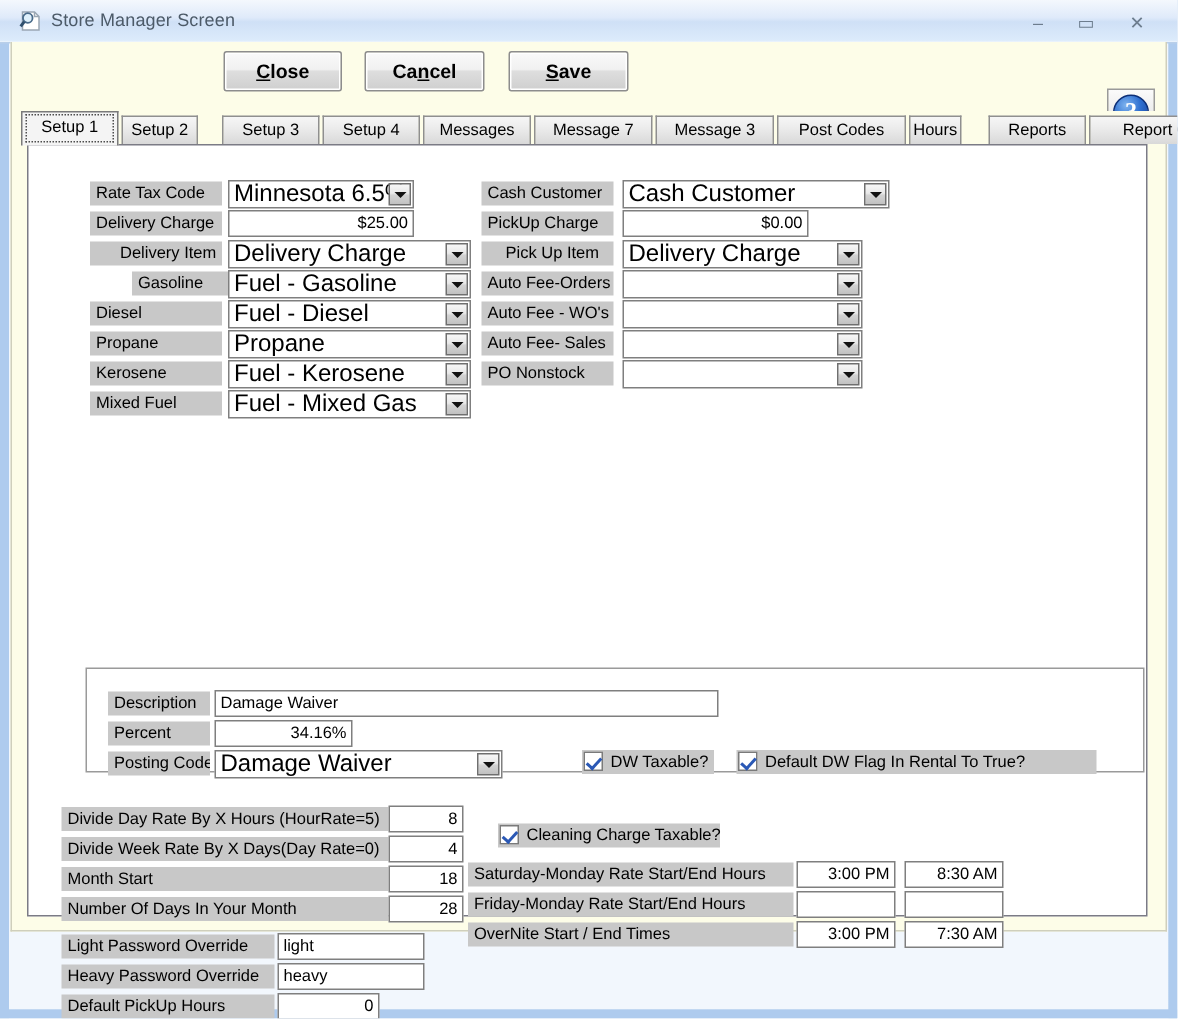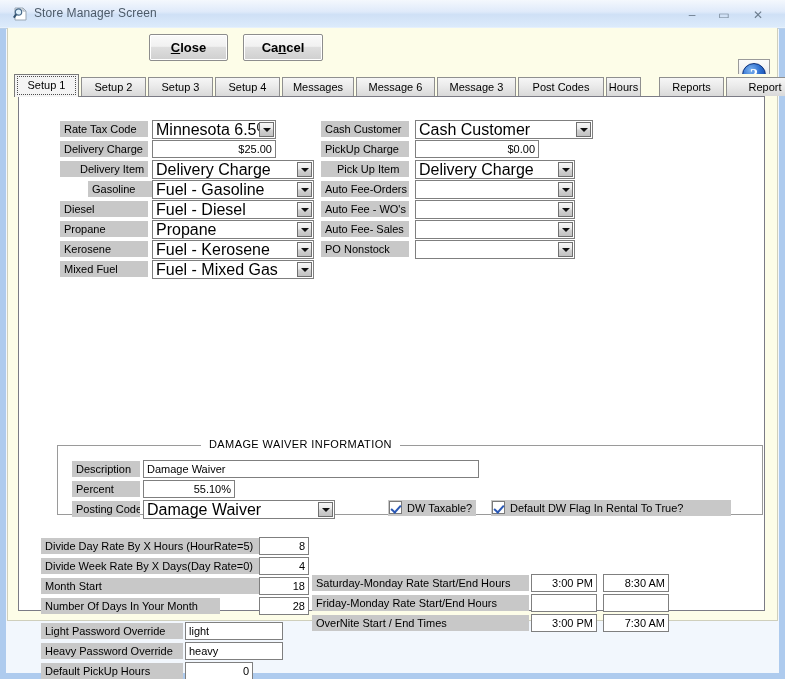--- a/index.html
+++ b/index.html
@@ -318,36 +318,37 @@
     </span>
     <span class="title-text">Store Manager Screen</span>
     <span class="win-btn btn-min">–</span>
     <span class="win-btn btn-max">▭</span>
     <span class="win-btn btn-close">✕</span>
   </div>
 
   <div class="cmdbar">
     <div class="cmd-btn btn-close-x"><u>C</u><span>lose</span></div>
     <div class="cmd-btn btn-cancel"><span>Ca</span><u>n</u><span>cel</span></div>
+    <div class="cmd-btn btn-save"><u>S</u><span>ave</span></div>
     <div class="help-btn">
       <span class="help-circle">
         <span class="help-q">?</span>
       </span>
     </div>
   </div>
 
   <div class="tabstrip" id="tabstrip">
       <div class="tab active" style="left:6px; width:65px;">
         <div class="tab-inner">Setup 1</div>
       </div>
-      <div class="tab" style="left:73px; width:65px;">Setup 2</div>
+      <div class="tab" style="left:73px; width:51px;">Setup 2</div>
       <div class="tab" style="left:140px; width:65px;">Setup 3</div>
       <div class="tab" style="left:207px; width:65px;">Setup 4</div>
       <div class="tab" style="left:274px; width:72px;">Messages</div>
-      <div class="tab" style="left:348px; width:79px;">Message 6</div>
+      <div class="tab" style="left:348px; width:79px;">Message 7</div>
       <div class="tab" style="left:429px; width:79px;">Message 3</div>
       <div class="tab" style="left:510px; width:86px;">Post Codes</div>
       <div class="tab" style="left:598px; width:35px;">Hours</div>
       <div class="tab" style="left:651px; width:65px;">Reports</div>
       <div class="tab" style="left:718px; width:142px;">Report Order Terms</div>
     </div>
 
   <div class="panel-outer"></div>
   <div class="panel" id="panel">
 
@@ -419,27 +420,26 @@
           <span class="combo-arrow"></span>
         </div>
         <div class="lbl" style="left:302px; top:144px; width:88px;">PO Nonstock</div>
         <div class="combo" style="left:396px; top:143px; width:160px;">
           <span class="combo-text"></span>
           <span class="combo-arrow"></span>
         </div>
       </div>
 
     <div class="groupbox"></div>
-    <div class="group-caption">DAMAGE WAIVER INFORMATION</div>
 
     <div class="lbl" style="left:53px; top:364px; width:68px;">Description</div>
     <div class="fld" style="left:124px; top:363px; width:336px;">Damage Waiver</div>
 
     <div class="lbl" style="left:53px; top:384px; width:68px;">Percent</div>
-    <div class="fld right" style="left:124px; top:383px; width:92px;">55.10%</div>
+    <div class="fld right" style="left:124px; top:383px; width:92px;">34.16%</div>
 
     <div class="lbl" style="left:53px; top:404px; width:68px;">Posting Code</div>
     <div class="combo" style="left:124px; top:403px; width:192px;">
       <span class="combo-text">Damage Waiver</span>
       <span class="combo-arrow"></span>
     </div>
 
     <div class="cbx-row" style="left:369px; top:403px; width:88px;">
       <span class="cbx-box checked"></span>
       <span>DW Taxable?</span>
@@ -449,32 +449,36 @@
       <span>Default DW Flag In Rental To True?</span>
     </div>
 
     <div id="rates">
         <div class="lbl" style="left:22px; top:441px; width:218px;">Divide Day Rate By X Hours (HourRate=5)</div>
         <div class="fld right" style="left:240px; top:440px; width:50px;">8</div>
         <div class="lbl" style="left:22px; top:461px; width:218px;">Divide Week Rate By X Days(Day Rate=0)</div>
         <div class="fld right" style="left:240px; top:460px; width:50px;">4</div>
         <div class="lbl" style="left:22px; top:481px; width:218px;">Month Start</div>
         <div class="fld right" style="left:240px; top:480px; width:50px;">18</div>
-        <div class="lbl" style="left:22px; top:501px; width:179px;">Number Of Days In Your Month</div>
+        <div class="lbl" style="left:22px; top:501px; width:218px;">Number Of Days In Your Month</div>
         <div class="fld right" style="left:240px; top:500px; width:50px;padding-left:20px;">28</div>
       </div>
     <div id="passwords">
         <div class="lbl" style="left:22px; top:526px; width:142px;">Light Password Override</div>
         <div class="fld" style="left:166px; top:525px; width:98px;">light</div>
         <div class="lbl" style="left:22px; top:546px; width:142px;">Heavy Password Override</div>
         <div class="fld" style="left:166px; top:545px; width:98px;">heavy</div>
         <div class="lbl" style="left:22px; top:566px; width:142px;">Default PickUp Hours</div>
         <div class="fld right" style="left:166px; top:565px; width:68px;">0</div>
       </div>
 
+    <div class="cbx-row" style="left:313px; top:452px; width:148px;">
+      <span class="cbx-box checked"></span>
+      <span>Cleaning Charge Taxable?</span>
+    </div>
 
     <div id="hours">
         <div class="lbl" style="left:293px; top:478px; width:217px;">Saturday-Monday Rate  Start/End Hours</div>
         <div class="fld right" style="left:512px; top:477px; width:66px;">3:00 PM</div>
         <div class="fld right" style="left:584px; top:477px; width:66px;">8:30 AM</div>
         <div class="lbl" style="left:293px; top:498px; width:217px;">Friday-Monday Rate  Start/End Hours</div>
         <div class="fld right" style="left:512px; top:497px; width:66px;"></div>
         <div class="fld right" style="left:584px; top:497px; width:66px;"></div>
         <div class="lbl" style="left:293px; top:518px; width:217px;">OverNite Start / End Times</div>
         <div class="fld right" style="left:512px; top:517px; width:66px;">3:00 PM</div>

